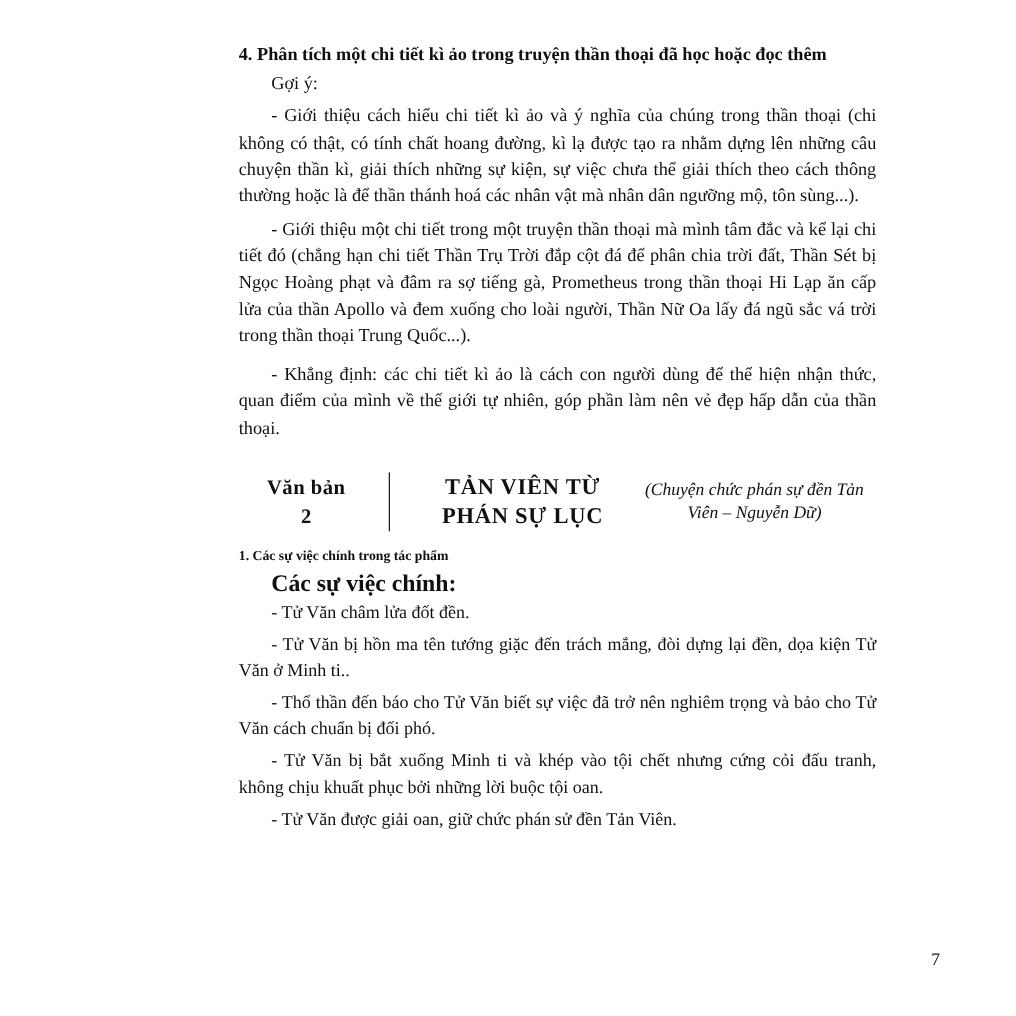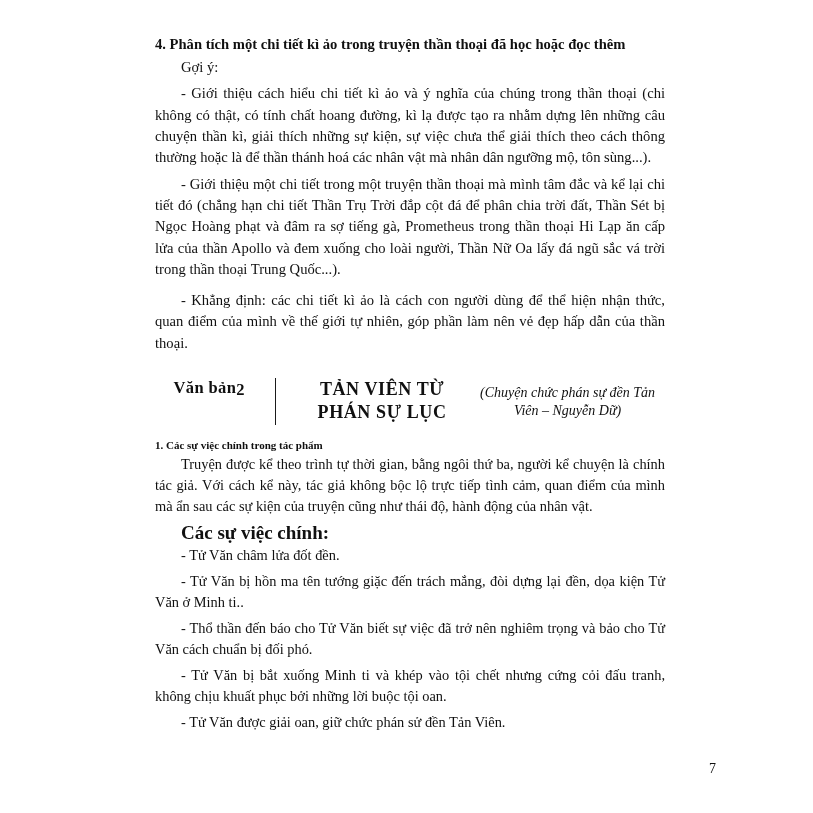--- a/index.html
+++ b/index.html
@@ -13,20 +13,21 @@
     font-family: "Liberation Serif", serif;
     color: #101010;
     overflow: hidden;
   }
   .page {
     position: relative;
     width: 776px;
     height: 813px;
     box-sizing: border-box;
     padding: 34px 60px 20px 155px;
+    margin-left: 36px;
   }
   .content {
     width: 510px;
   }
   p {
     margin: 0;
     font-size: 14.6px;
     line-height: 1.46;
     text-align: justify;
   }
@@ -50,20 +51,21 @@
     display: flex;
     align-items: stretch;
     margin: 24px 0 14px 0;
   }
   .vb-left {
     width: 108px;
     text-align: center;
     padding-right: 12px;
     border-right: 1.6px solid #1a1a1a;
     display: flex;
+    flex-direction: column;
     justify-content: center;
   }
   .vb-left .vb-label {
     font-weight: bold;
     font-size: 16.5px;
     letter-spacing: 0.4px;
     line-height: 1.25;
   }
   .vb-left .vb-num {
     font-weight: bold;
@@ -143,21 +145,20 @@
         <div class="vb-num">2</div>
       </div>
       <div class="vb-right">
         <div class="vb-title">TẢN VIÊN TỪ PHÁN SỰ LỤC</div>
         <div class="vb-sub">(Chuyện chức phán sự đền Tản Viên – Nguyễn Dữ)</div>
       </div>
     </div>
 
     <div class="section-head">1. Các sự việc chính trong tác phẩm</div>
 
-    <p class="indent body-small">Truyện được kể theo trình tự thời gian, bằng ngôi thứ ba, người kể chuyện là chính tác giả. Với cách kể này, tác giả không bộc lộ trực tiếp tình cảm, quan điểm của mình mà ẩn sau các sự kiện của truyện cũng như thái độ, hành động của nhân vật.</p>
 
     <div class="sub-head">Các sự việc chính:</div>
 
     <p class="dash body-small">- Tử Văn châm lửa đốt đền.</p>
     <div class="spacer-sm"></div>
     <p class="dash body-small">- Tử Văn bị hồn ma tên tướng giặc đến trách mắng, đòi dựng lại đền, dọa kiện Tử Văn ở Minh ti..</p>
     <div class="spacer-sm"></div>
     <p class="dash body-small">- Thổ thần đến báo cho Tử Văn biết sự việc đã trở nên nghiêm trọng và bảo cho Tử Văn cách chuẩn bị đối phó.</p>
     <div class="spacer-sm"></div>
     <p class="dash body-small">- Tử Văn bị bắt xuống Minh ti và khép vào tội chết nhưng cứng cỏi đấu tranh, không chịu khuất phục bởi những lời buộc tội oan.</p>

